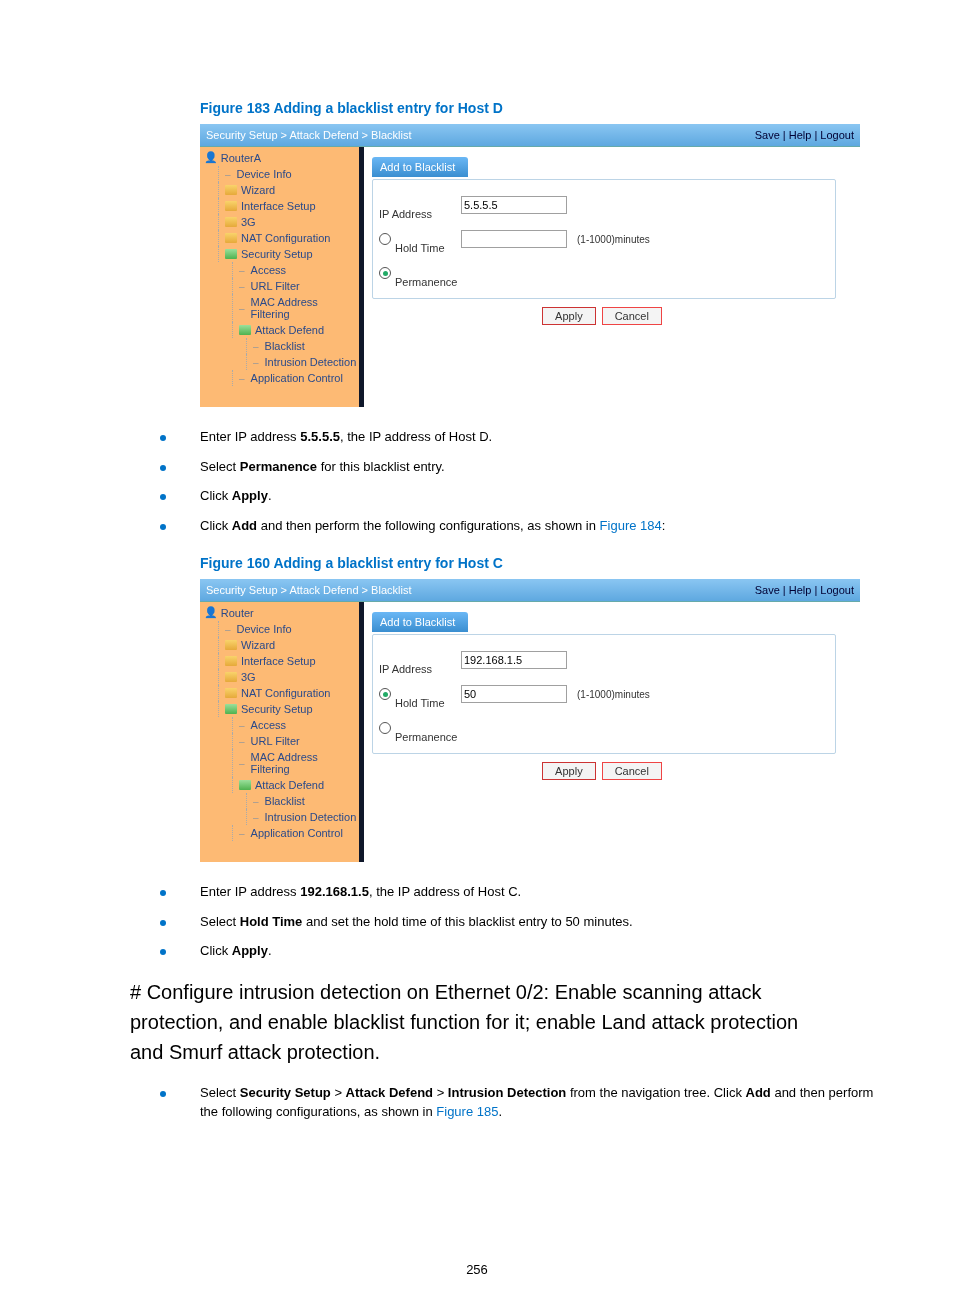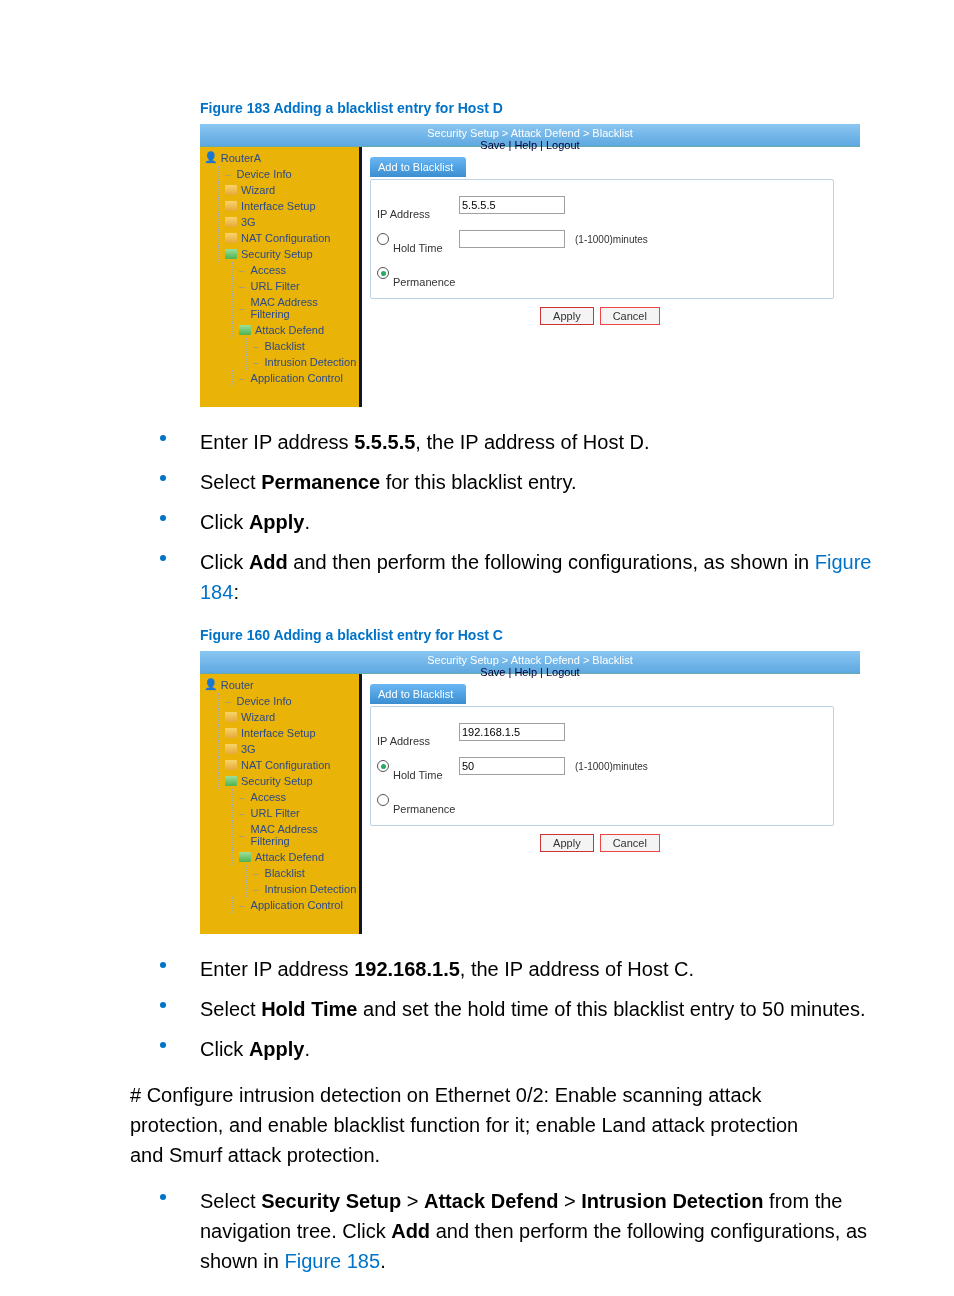--- a/index.html
+++ b/index.html
@@ -31,35 +31,34 @@
   .ss-breadcrumb {
     background: linear-gradient(#8ac6f2, #5ea8e0);
     color: #fff;
     font-size: 11px;
     padding: 3px 6px;
     height: 16px;
     display: flex;
     justify-content: space-between;
     align-items: center;
     border-bottom: 1px solid #6aa;
-    flex-direction: column;
   }
   .ss-breadcrumb .right-links {
     color: #003;
     font-size: 11px;
   }
   .ss-body {
     display: flex;
     min-height: 260px;
   }
   .ss-sidebar {
     width: 155px;
-    border-right: 3px solid #0f172a;
+    border-right: 5px solid #0f172a;
     padding: 4px 0 4px 4px;
-    background: #eab308;
+    background: #fdba74;
   }
   .tree-root {
     display: flex;
     align-items: center;
     gap: 3px;
     margin-bottom: 2px;
   }
   .tree-item {
     display: flex;
     align-items: center;
@@ -165,21 +164,21 @@
   .ui-btn.primary { border: 1px solid #c33; }
   .bullets {
     margin-left: 100px;
     padding: 0;
     list-style: none;
   }
   .bullets li {
     position: relative;
     padding-left: 40px;
     margin: 10px 0;
-    font-size: 20px;
+    font-size: 13px;
     line-height: 1.5;
   }
   .bullets li::before {
     content: "";
     position: absolute;
     left: 0;
     top: 8px;
     width: 6px;
     height: 6px;
     background: #0073c8;

